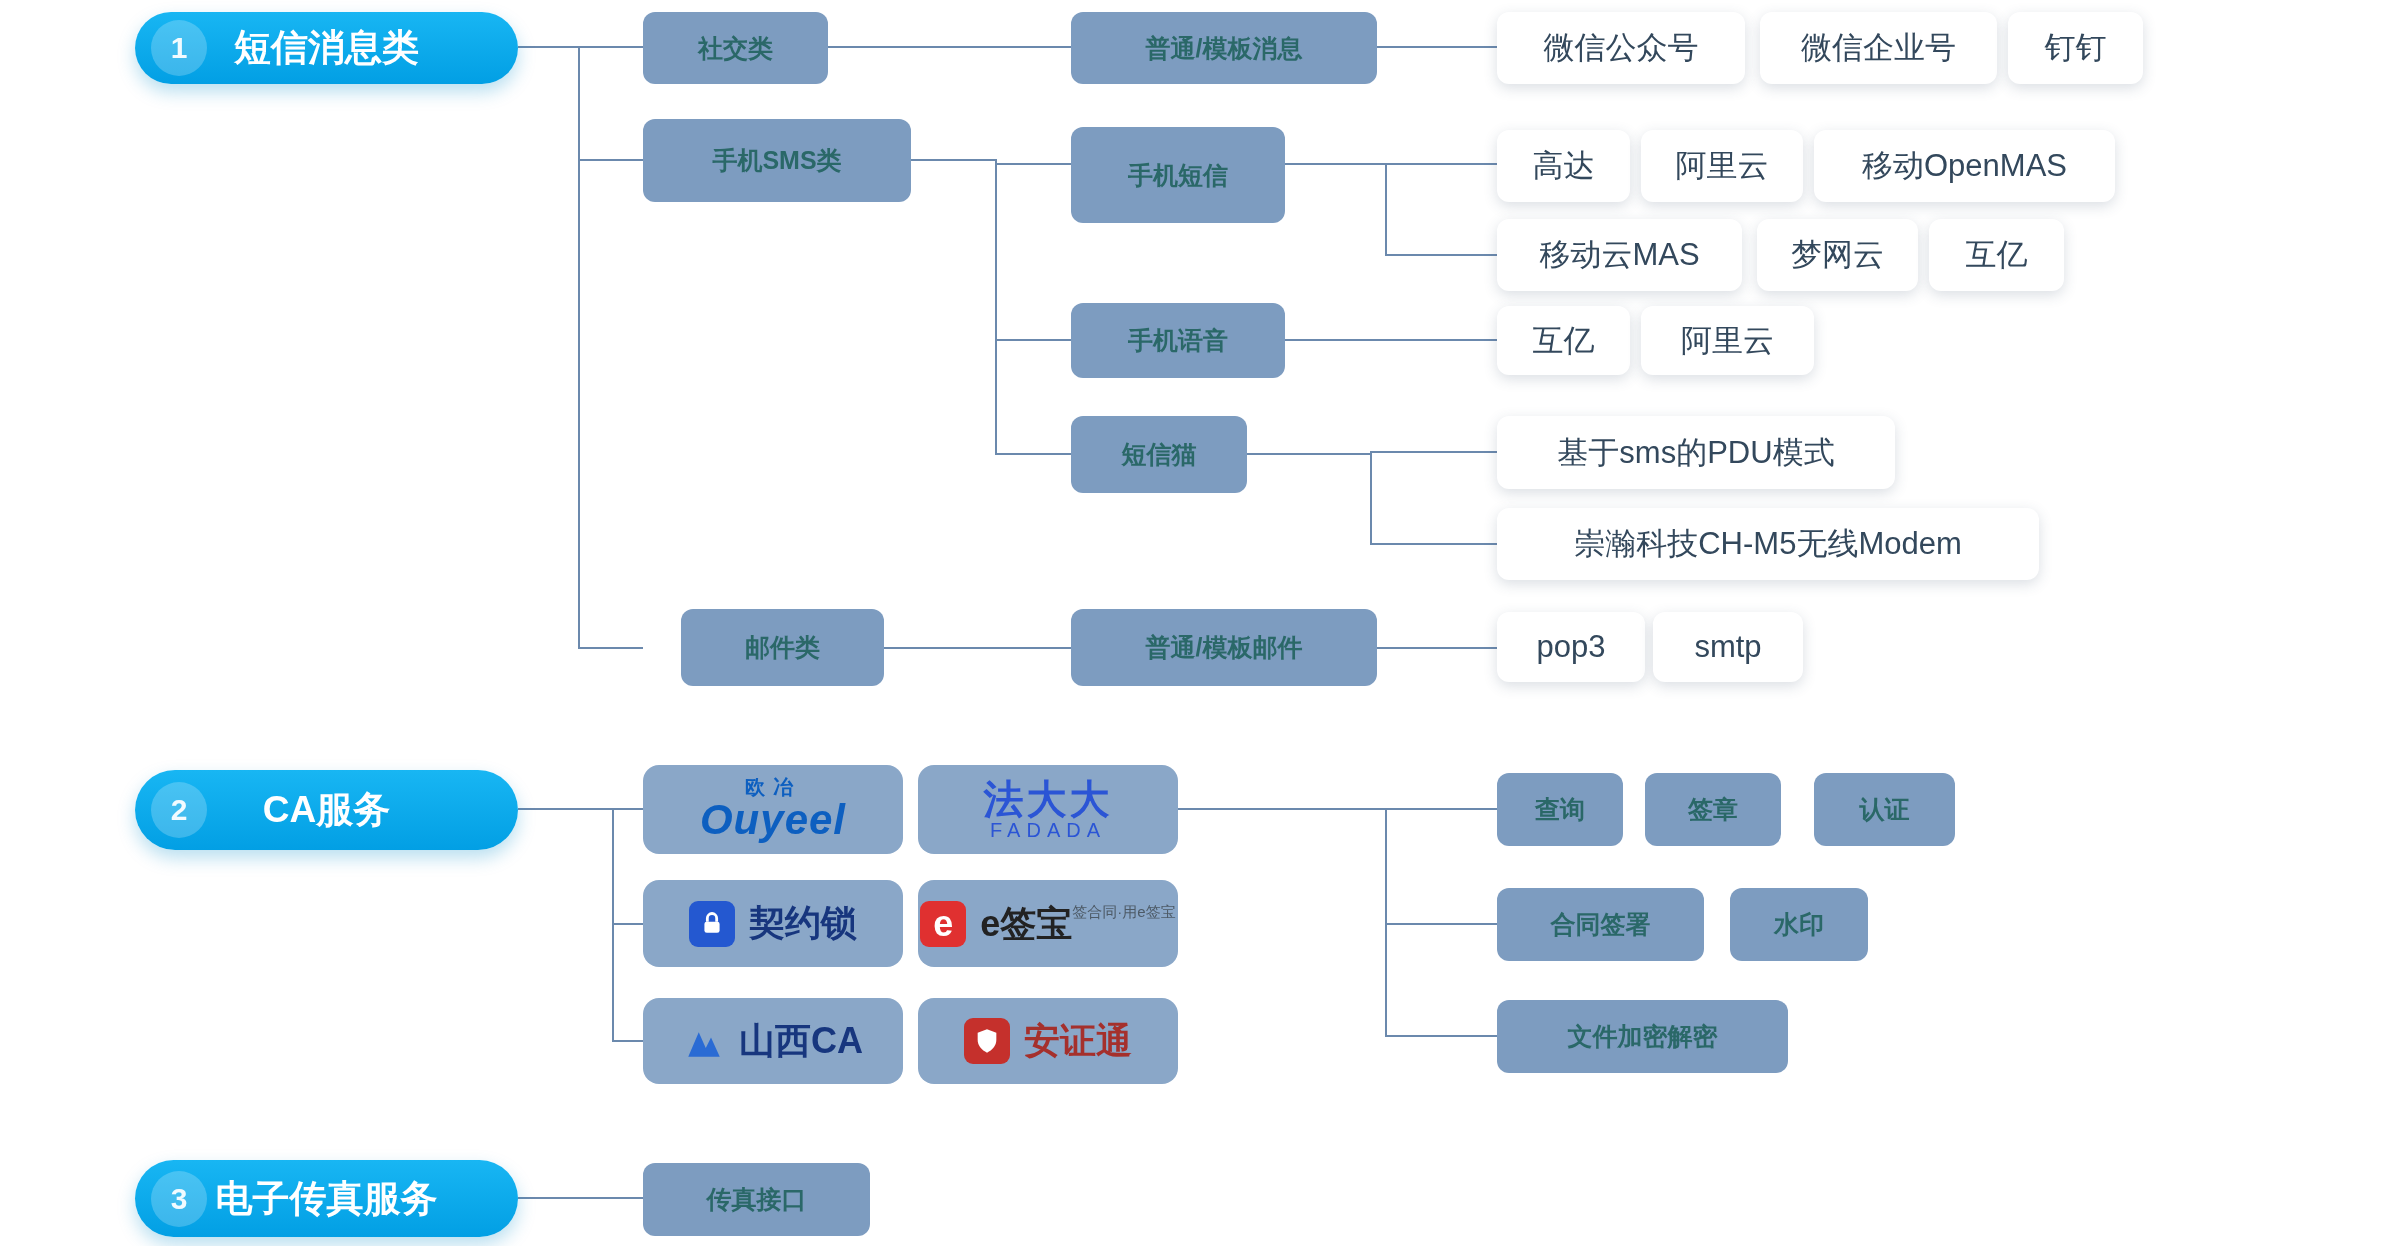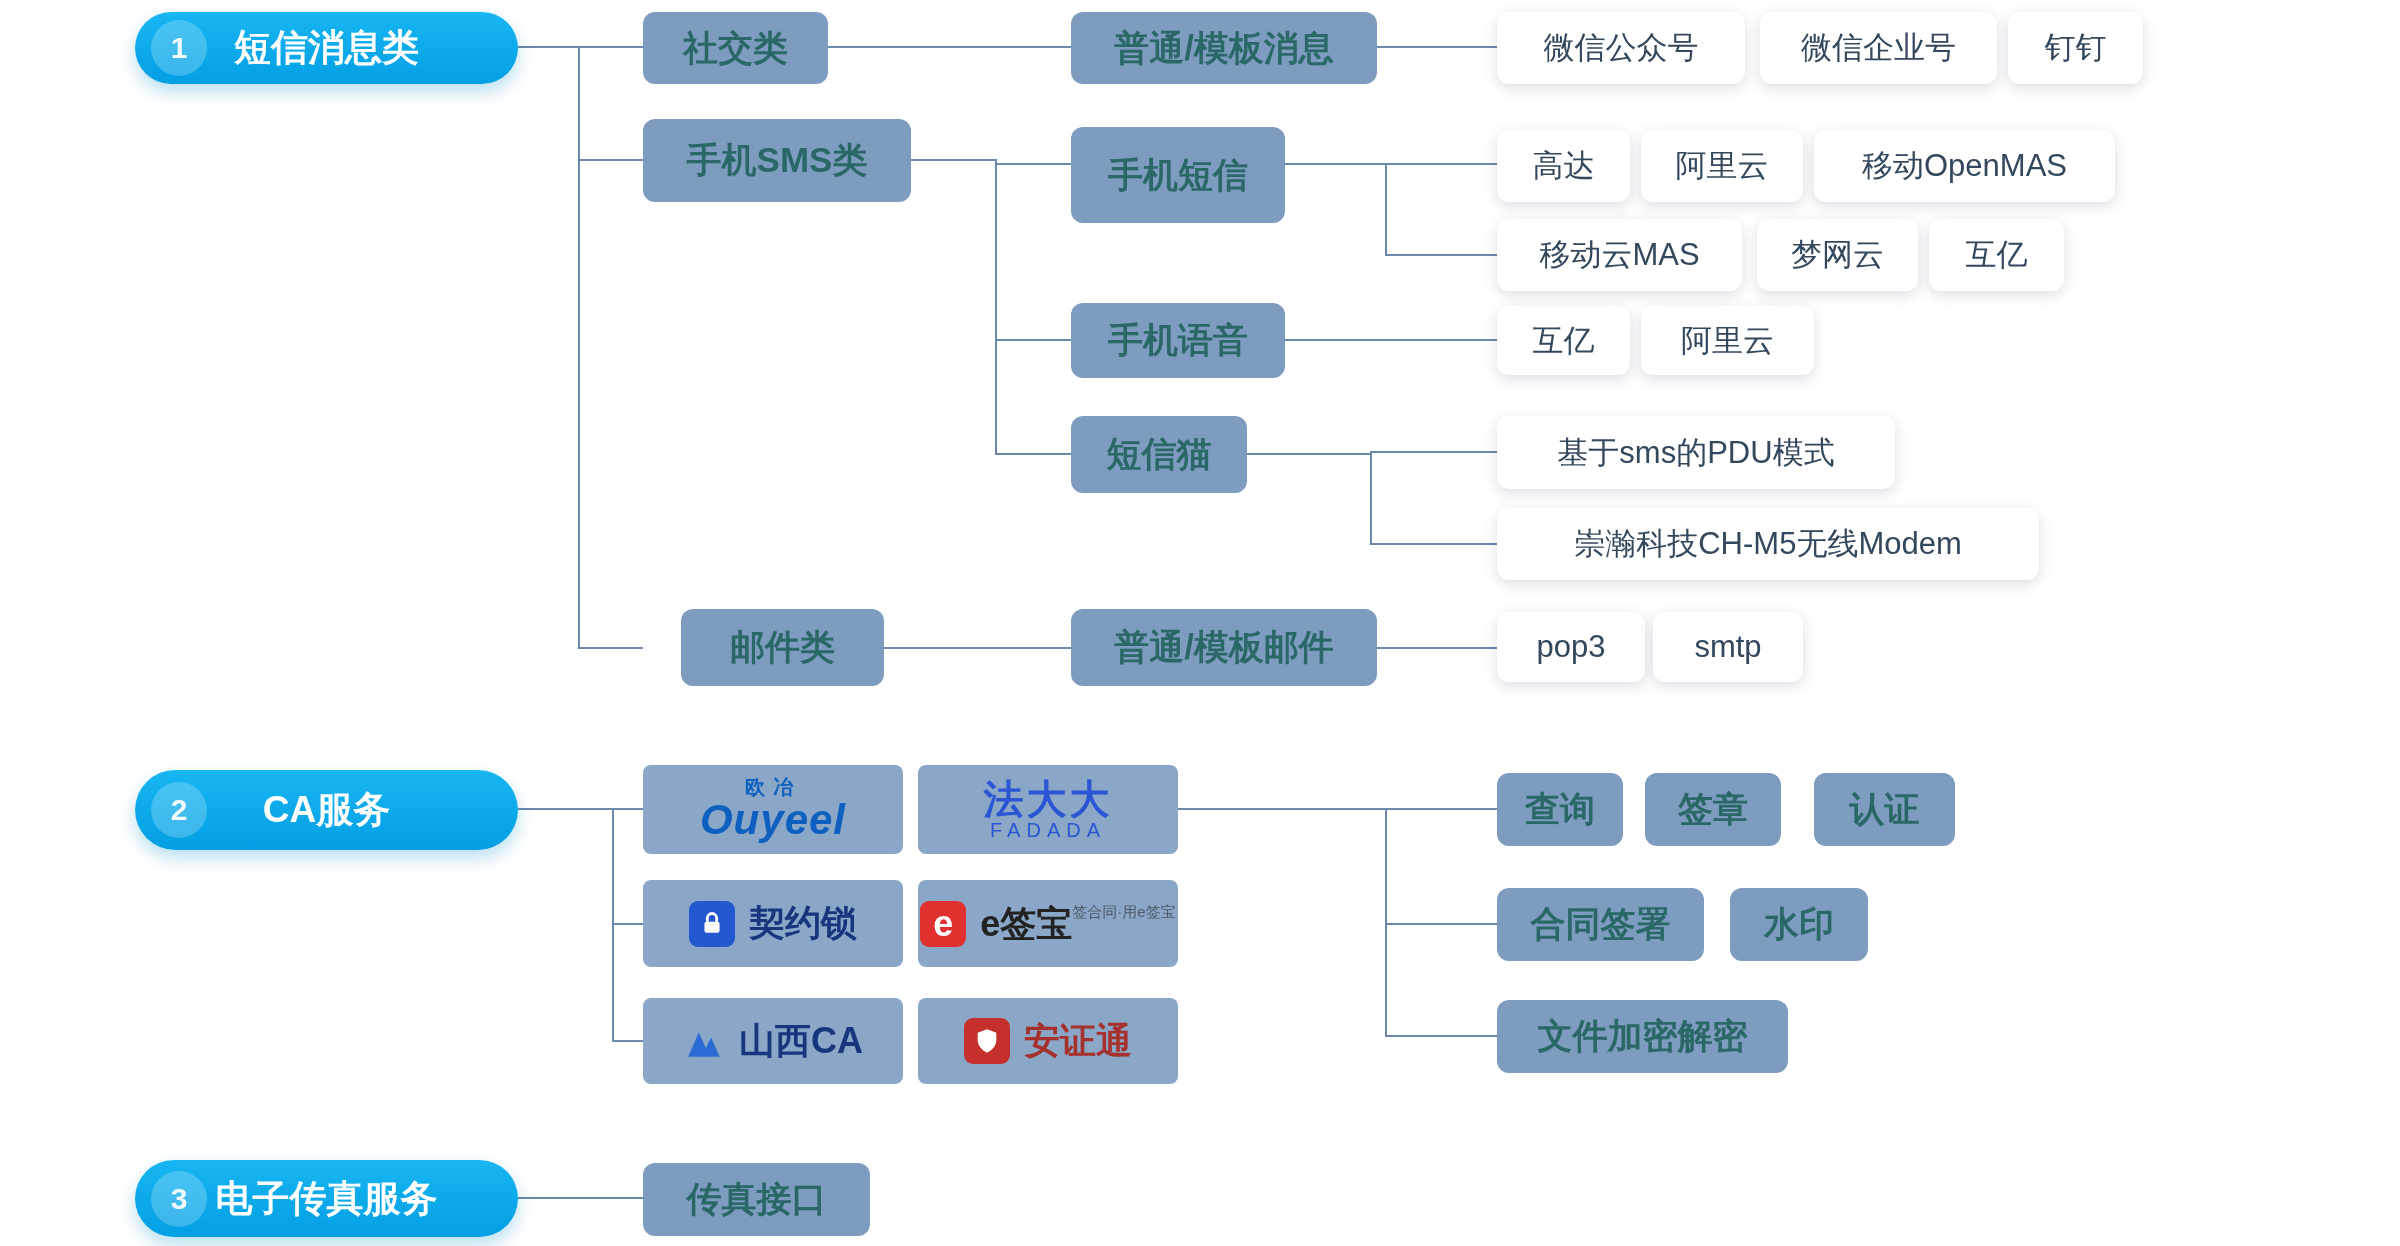--- a/index.html
+++ b/index.html
@@ -12,28 +12,28 @@
           border-radius:999px; display:flex; align-items:center; justify-content:center;
           color:#ffffff; font-size:37px; font-weight:700; white-space:nowrap;
           box-shadow:0 8px 18px rgba(2,140,200,.28); }
   .pill .num { position:absolute; left:16px; top:50%; transform:translateY(-50%);
                width:56px; height:56px; border-radius:50%; background:rgba(255,255,255,.22);
                color:#f2fbff; display:flex; align-items:center; justify-content:center;
                font-size:30px; font-weight:700; }
 
   .slate { position:absolute; z-index:1; background:#7d9cc0; border-radius:12px;
            display:flex; align-items:center; justify-content:center;
-           color:#2a6868; font-size:35px; font-weight:700; white-space:nowrap; padding:0 8px; box-sizing:border-box; }
+           color:#2a6868; font-size:25px; font-weight:700; white-space:nowrap; padding:0 8px; box-sizing:border-box; }
 
   .leaf { position:absolute; z-index:1; background:#ffffff; border-radius:12px;
           display:flex; align-items:center; justify-content:center;
           color:#33485c; font-size:31px; font-weight:500; white-space:nowrap;
           box-shadow:0 4px 14px rgba(50,70,100,.18); padding:0 8px; box-sizing:border-box; }
 
-  .logo { position:absolute; z-index:1; background:#8aa7c8; border-radius:8px;
+  .logo { position:absolute; z-index:1; background:#8aa7c8; border-radius:16px;
           display:flex; align-items:center; justify-content:center; gap:14px; box-sizing:border-box;text-align:center; }
 
   .stack { display:flex; flex-direction:column; align-items:center; line-height:1.05; }
   .ouyeel-top { font-size:20px; color:#0d5fc0; font-weight:700; letter-spacing:8px; }
   .ouyeel-main { font-size:42px; color:#0d5fc0; font-weight:800; font-style:italic; letter-spacing:1px; }
   .fdd-main { font-size:40px; color:#2b55d5; font-weight:900; letter-spacing:3px; }
   .fdd-sub { font-size:20px; color:#2b55d5; font-weight:400; letter-spacing:6px; }
   .sq-icon { width:46px; height:46px; border-radius:9px; display:flex; align-items:center; justify-content:center; flex:none; }
   .qys-icon { background:#2458d0; }
   .esign-icon { background:#e03030; color:#fff; font-size:36px; font-weight:900; }

